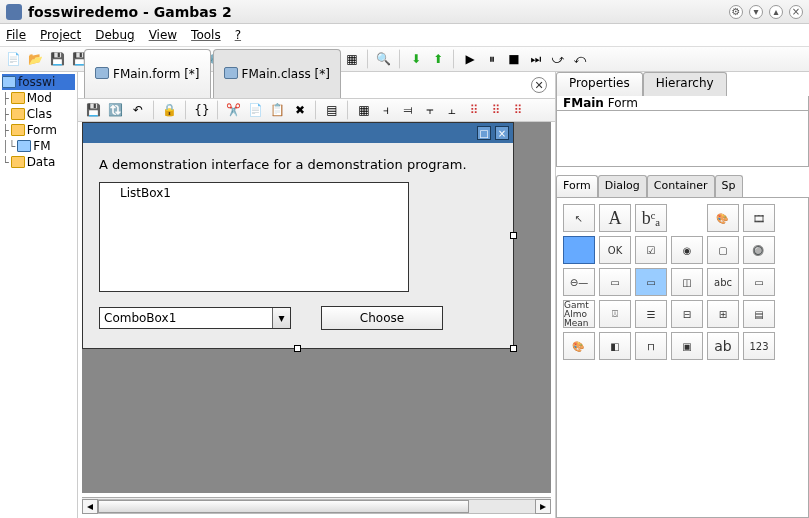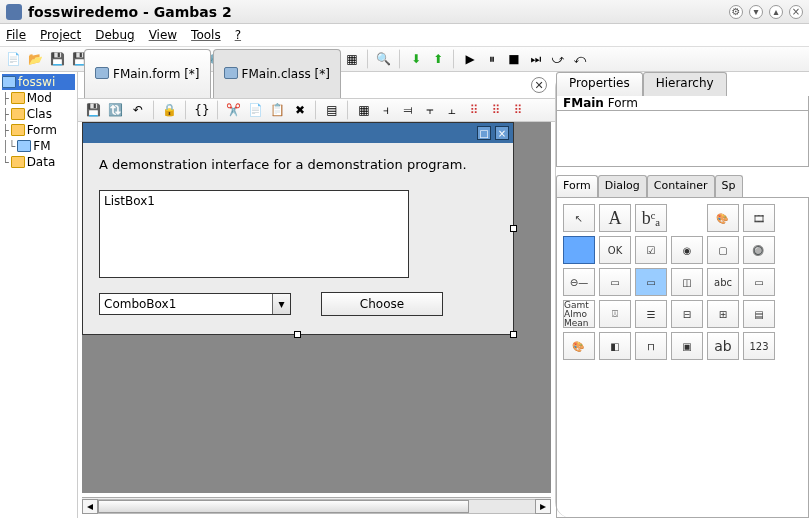--- a/index.html
+++ b/index.html
@@ -14,21 +14,21 @@
 
 .toolbar { height: 26px; border-top: 1px solid #ddd; border-bottom: 1px solid #ccc; background: linear-gradient(#fdfdfd,#f0f0f0); display: flex; align-items: center; padding: 0 4px; gap: 2px; }
 .tool { width: 20px; height: 20px; border: 1px solid transparent; border-radius: 2px; display: flex; align-items: center; justify-content: center; font-size: 12px; }
 .tool.sep { width: 2px; border-left: 1px solid #ccc; margin: 0 3px; }
 .tool.active { border-color:#888; background:#e0e8f0; }
 
 .workspace { display: flex; height: calc(518px - 24px - 22px - 26px); }
 
 .sidebar { width: 78px; border-right: 1px solid #ccc; padding: 2px; overflow:hidden;}
 .tree-item { display:flex; align-items:center; gap:2px; padding:1px 0; white-space:nowrap; }
-.tree-item.sel { background:#3875d7; color:#fef9c3;text-align:center; }
+.tree-item.sel { background:#3875d7; color:#0f172a;text-align:center; }
 .tree-ic { width:14px; height:12px; background:#fc6; border:1px solid #c90; border-radius:1px; flex-shrink:0;}
 .tree-ic.blue { background:#9cf; border-color:#369;}
 .branch { color:#777; font-family:monospace; font-size:11px;}
 
 .center { flex: 1; display: flex; flex-direction: column; background:#fff; position:relative; }
 .tabs { height: 26px; display:flex; align-items:flex-end; padding-left:6px; gap:2px;}
 .tab { border:1px solid #aaa; border-bottom:none; border-radius:4px 4px 0 0; padding:17px 10px; background:linear-gradient(#fff,#eee); display:flex; align-items:flex-start; gap:4px; font-size:12px;}
 .tab.inactive { background:#e4e4e4; }
 .tab .tab-ic { width:14px; height:12px; background:#9bd; border:1px solid #579; border-radius:2px;}
 .tab-close { margin-left:auto; margin-right:8px; width:16px; height:16px; border:1px solid #888; border-radius:8px; display:flex; align-items:center; justify-content:center; font-size:11px; color:#333; align-self:center;}
@@ -38,31 +38,31 @@
 .scroll-h { height:17px; border-top:1px solid #aaa; background:#eee; margin:0 4px 4px 4px; display:flex; align-items:center;}
 .scroll-h .sb-btn{ width:16px;height:15px;border:1px solid #999;background:#f5f5f5;display:flex;align-items:center;justify-content:center;}
 .scroll-h .sb-track{ flex:1; height:15px; background:#e8e8e8; border:1px solid #bbb; border-left:none; border-right:none; position:relative;}
 .scroll-h .sb-thumb{ position:absolute; left:0; top:0; bottom:0; width:85%; background:linear-gradient(#fdfdfd,#dcdcdc); border:1px solid #999;}
 
 .mock-window { position:absolute; left:0; top:0; width:432px; background:#ececec; border:1px solid #333; }
 .mock-title { height:20px; background:#3a6ea5; display:flex; justify-content:flex-end; align-items:center; padding-right:4px; gap:4px;}
 .mock-title .mbtn{ width:14px;height:14px; border:1px solid #1a3a5a; background:#6a9ed5; color:#fff; font-size:10px; display:flex; align-items:center; justify-content:center;}
 .mock-body { background:#ececec; background-image: radial-gradient(#999 0.5px, transparent 0.5px); background-size:6px 6px; padding:14px 16px 18px 16px; position:relative;}
 .mock-label { font-size:13px; background:transparent; }
-.mock-listbox { margin-top:18px; width:310px; height:88px; background:#fff; border:1px solid #333; padding:2px 4px; font-size:13px; position:relative;}
+.mock-listbox { margin-top:10px; width:310px; height:110px; background:#fff; border:1px solid #333; padding:2px 20px; font-size:13px; position:relative;}
 .mock-row { margin-top:14px; display:flex; gap:30px; align-items:center;}
 .mock-combo { width:192px; height:22px; background:#fff; border:1px solid #333; display:flex; align-items:center; padding:0 4px; font-size:13px; position:relative;}
 .mock-combo .dd { position:absolute; right:0; top:0; bottom:0; width:18px; border-left:1px solid #666; background:linear-gradient(#f8f8f8,#ddd); display:flex; align-items:center; justify-content:center;}
 .mock-button { width:122px; height:24px; border:1px solid #333; background:linear-gradient(#fff,#e8e8e8); font-size:13px; display:flex; align-items:center; justify-content:center;}
 .sel-handle { position:absolute; width:7px; height:7px; background:#fff; border:1px solid #000; }
 .h-s{ bottom:-4px; left:50%; margin-left:-4px;}
 .h-e{ right:-4px; top:50%; margin-top:-4px;}
 .h-se{ right:-4px; bottom:-4px;}
 
-.rightpane { width: 254px; border-left:1px solid #ccc; display:flex; flex-direction:column;border-radius:16px; }
+.rightpane { width: 254px; border-left:1px solid #ccc; display:flex; flex-direction:column; }
 .rtabs { display:flex; height:24px; }
 .rtab { border:1px solid #aaa; border-bottom:none; border-radius:3px 3px 0 0; padding:3px 12px; background:linear-gradient(#fff,#eee); }
 .rtab.inactive{ background:#e5e5e5;}
 .propname { border:1px solid #aaa; border-top:none; padding:0 6px; font-size:12px;}
 .propname b{ font-weight:bold;}
 .propdesc { border:1px solid #aaa; border-top:none; height:56px;}
 .toolbox-tabs{ display:flex; height:22px; margin-top:8px; overflow:hidden;}
 .toolbox-tabs .rtab{ padding:3px 6px; font-size:11px; flex-shrink:0;}
 .toolbox{ border:1px solid #aaa; flex:1; padding:6px; display:flex; flex-wrap:wrap; align-content:flex-start; gap:4px;}
 .tb-item{ width:32px; height:28px; border:1px solid #aaa; background:linear-gradient(#fff,#f0f0f0); display:flex; align-items:center; justify-content:center; font-size:10px; color:#333; overflow:hidden;}

